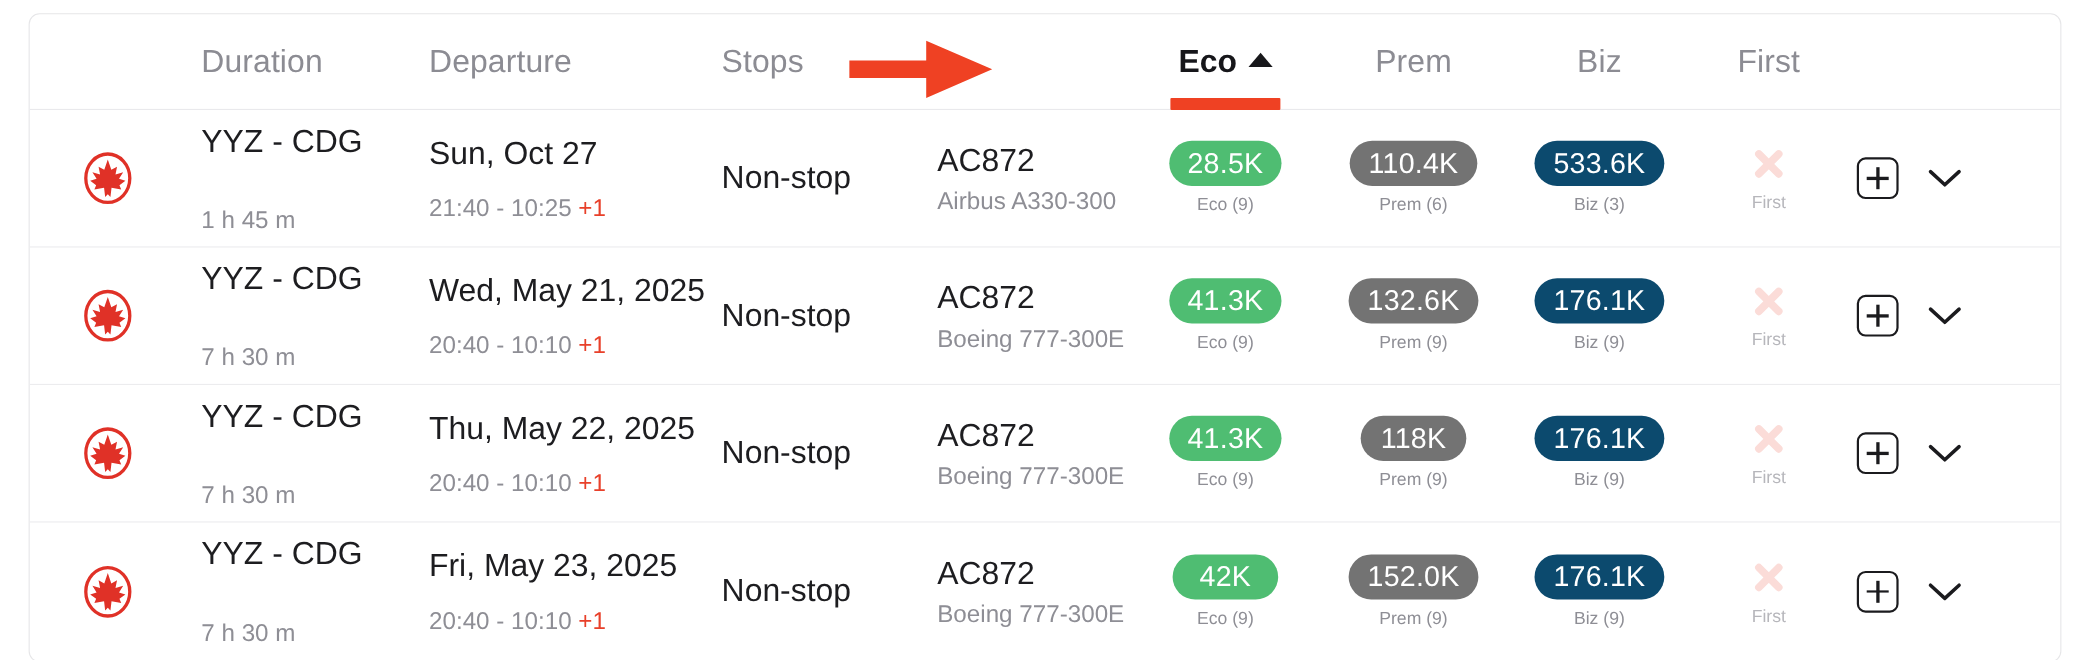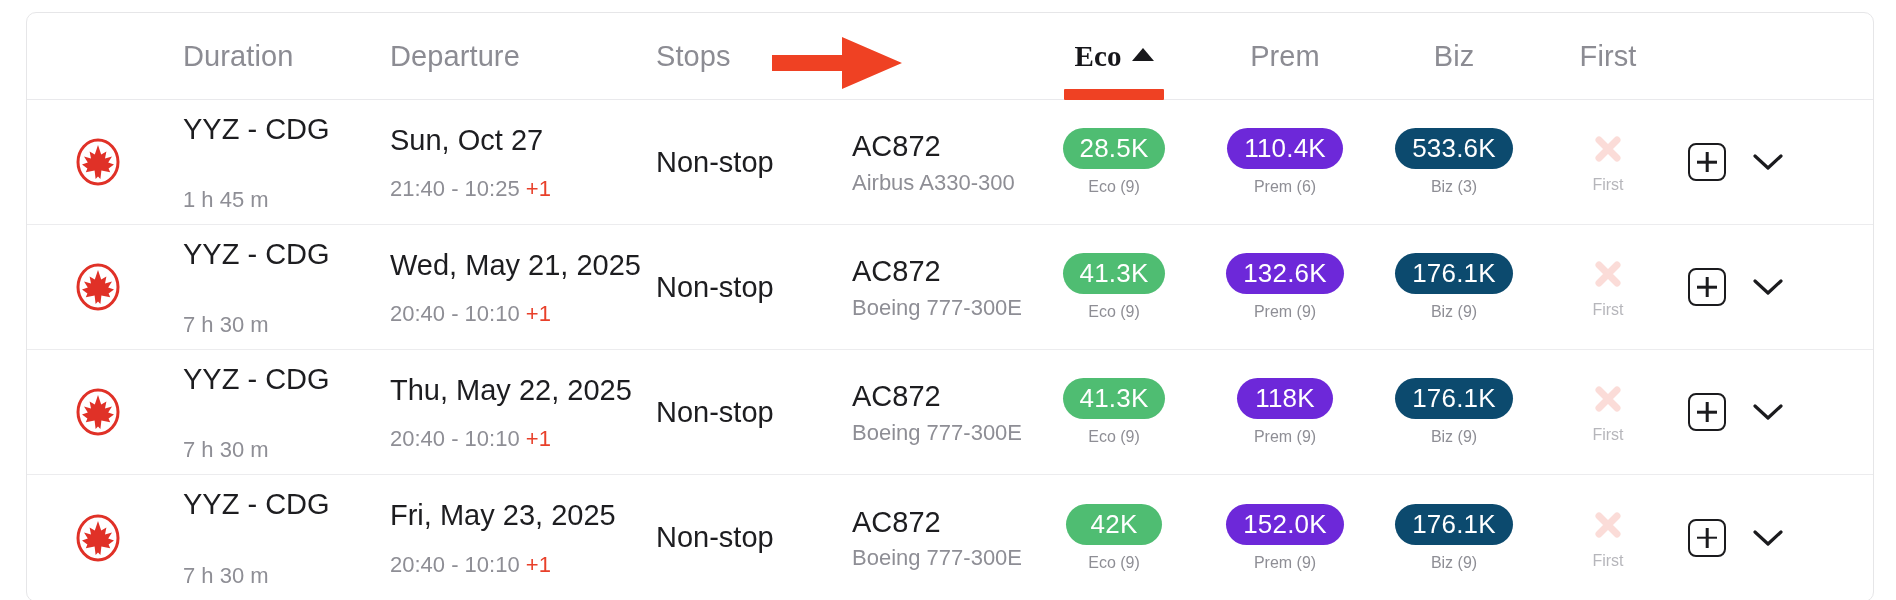--- a/index.html
+++ b/index.html
@@ -45,21 +45,21 @@
   .th-stops { padding-left: 10px; }
   .th-cabin { text-align: center; position: relative; }
 
   .th-active {
     color: #16161a;
     font-weight: 700;
     display: inline-flex;
     align-items: center;
     gap: 10px;
   }
-  .sortwrap { position: relative; display: inline-block; font-family: Liberation Serif, serif; }
+  .sortwrap { position: relative; display: inline-block; }
   .sort-caret {
     width: 0; height: 0;
     border-left: 11px solid transparent;
     border-right: 11px solid transparent;
     border-bottom: 13px solid #18181b;
     display: inline-block;
     margin-bottom: 3px;
   }
   .sort-underline {
     position: absolute;
@@ -124,21 +124,21 @@
     height: 41px;
     padding: 0 17px;
     border-radius: 21px;
     color: #ffffff;
     font-size: 26px;
     font-weight: 400;
     white-space: nowrap;
     letter-spacing: .2px;
   }
   .badge-eco  { background: #4fbd72; }
-  .badge-prem { background: #6d28d9; }
+  .badge-prem { background: #737373; }
   .badge-biz  { background: #0c4a6e; }
 
   .cabin-label {
     font-size: 16px;
     color: #8e8e95;
     margin-top: 9px;
     white-space: nowrap;
   }
   .cabin-label-muted { color: #b6b6bb; }
 

